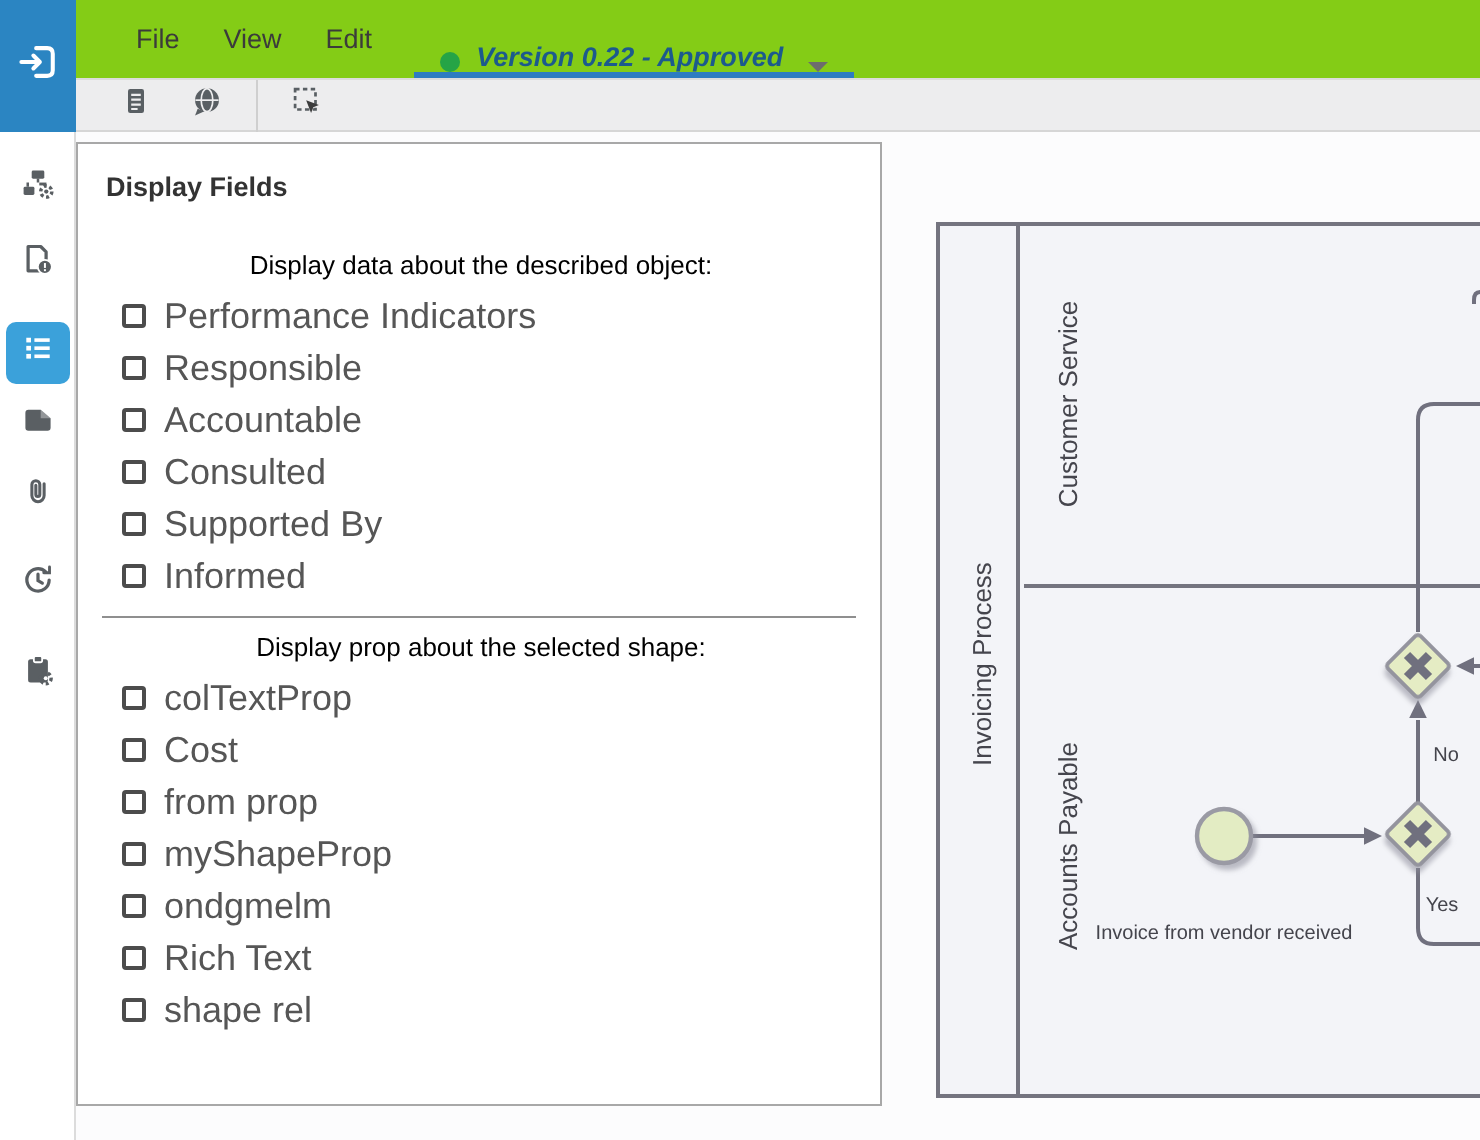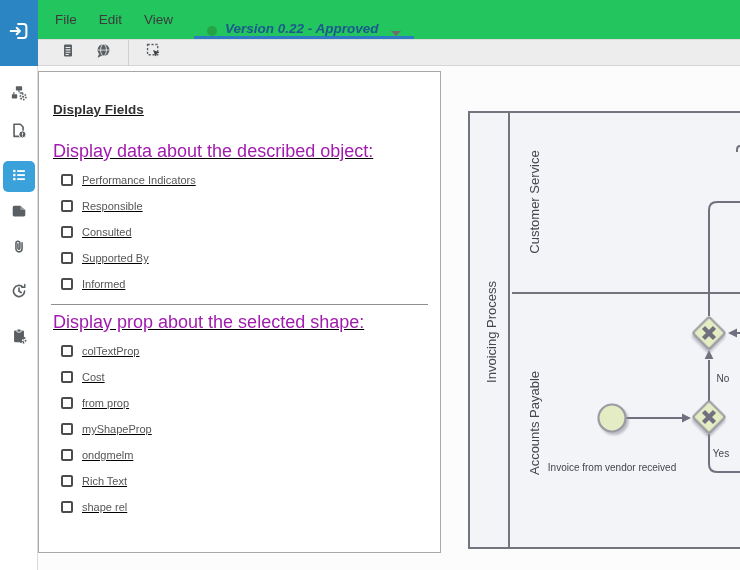--- a/index.html
+++ b/index.html
@@ -4,22 +4,22 @@
 <style>
   html,body{margin:0;padding:0;width:740px;height:570px;overflow:hidden;
     font-family:"Liberation Sans",sans-serif;background:#fff;}
   *{box-sizing:border-box;}
 
   
   .app-btn{position:absolute;left:0;top:0;width:38px;height:66px;background:#2b85c2;
     display:flex;align-items:center;justify-content:center;z-index:10;cursor:pointer;}
 
   
-  .menubar{position:absolute;left:38px;top:0;width:702px;height:40px;background:#22c55e;
-    border-bottom:1px solid #dcdcdc;display:flex;align-items:stretch;z-index:9;padding-left:6px;}
+  .menubar{position:absolute;left:38px;top:0;width:702px;height:40px;background:#84cc16;
+    border-bottom:1px solid #dcdcdc;display:flex;align-items:stretch;z-index:9;padding-left:19px;}
   .menu-item{display:flex;align-items:center;padding:0 11px;font-size:13.5px;color:#3b3b3b;cursor:pointer;}
   .version-tab{display:flex;align-items:flex-end;gap:8px;margin-left:10px;padding:0 13px;
     border-bottom:3px solid #2d7cc1;cursor:pointer;font-style:italic;}
   .status-dot{width:10px;height:10px;border-radius:50%;background:#25a446;}
   .version-label{font-size:13.5px;font-weight:bold;color:#1c5a8d;}
   .caret-down{width:0;height:0;border-left:5px solid transparent;border-right:5px solid transparent;
     border-top:5px solid #6d6d6d;margin-left:4px;}
 
   
   .toolbar{position:absolute;left:38px;top:40px;width:702px;height:26px;background:#ededee;
@@ -43,45 +43,45 @@
   .lane-divider{position:absolute;left:42px;top:179px;right:0;height:0;border-top:2px solid #74747f;}
   .vlabel{position:absolute;transform:translate(-50%,-50%) rotate(-90deg);white-space:nowrap;
     font-size:13px;color:#45454d;}
   .flow-svg{position:absolute;left:0;top:0;z-index:2;}
   .diagram-label{position:absolute;transform:translate(-50%,-50%);font-size:10px;color:#44444c;
     text-align:center;line-height:19px;z-index:3;white-space:pre-line;}
   .invoice-label{width:134px;text-align:center;}
 
   
   .panel{position:absolute;left:38px;top:71px;width:403px;height:482px;background:#fff;
-    border:1px solid #a8a8a8;z-index:5;padding:26px 12px 8px 12px;text-decoration:underline;}
+    border:1px solid #a8a8a8;z-index:5;padding:10px 12px 8px 12px;}
   .panel-title{font-size:13.5px;font-weight:bold;color:#333;margin:4px 0 24px 2px;}
-  .section-label{font-size:18px;color:#a21caf;margin:0 0 5px 2px;}
+  .section-label{font-size:13px;color:#000000;margin:0 0 5px 2px;text-align:center;}
   .cb-row{display:flex;align-items:center;height:26px;margin-left:10px;}
   .cb{width:12px;height:12px;border:2px solid #4c4c4c;border-radius:2px;background:#fff;
     margin-right:9px;flex:none;cursor:pointer;}
-  .cb-label{font-size:11px;color:#565656;}
+  .cb-label{font-size:18px;color:#565656;}
   .panel-divider{border:none;border-top:1px solid #8f8f8f;margin:7px 0 7px 0;}
 </style>
 </head>
 <body>
 
 <div class="app-btn">
   <span>
     <svg width="24" height="24" viewBox="0 0 26 26" fill="none" stroke="#fff" stroke-width="2.2" stroke-linecap="round" stroke-linejoin="round">
       <path d="M12 5.5 H18 Q21 5.5 21 8.5 V17.5 Q21 20.5 18 20.5 H12"></path>
       <path d="M4 13 H14 M14 13 L10.5 9.5 M14 13 L10.5 16.5"></path>
     </svg>
   </span>
 </div>
 
 <div class="menubar">
   <div class="menu-item">File</div>
+  <div class="menu-item">View</div>
   <div class="menu-item">Edit</div>
-  <div class="menu-item">View</div>
   <div class="version-tab">
     <span class="status-dot"></span>
     <span class="version-label">Version 0.22 - Approved</span>
     <span class="caret-down"></span>
   </div>
 </div>
 
 <div class="toolbar">
   <div class="tool-btn">
     <span>
@@ -252,20 +252,24 @@
   <div class="cb-row">
     <span class="cb"></span>
     <span class="cb-label">Performance Indicators</span>
     </div>
   <div class="cb-row">
     <span class="cb"></span>
     <span class="cb-label">Responsible</span>
     </div>
   <div class="cb-row">
     <span class="cb"></span>
+    <span class="cb-label">Accountable</span>
+    </div>
+  <div class="cb-row">
+    <span class="cb"></span>
     <span class="cb-label">Consulted</span>
     </div>
   <div class="cb-row">
     <span class="cb"></span>
     <span class="cb-label">Supported By</span>
     </div>
   <div class="cb-row">
     <span class="cb"></span>
     <span class="cb-label">Informed</span>
     </div>

